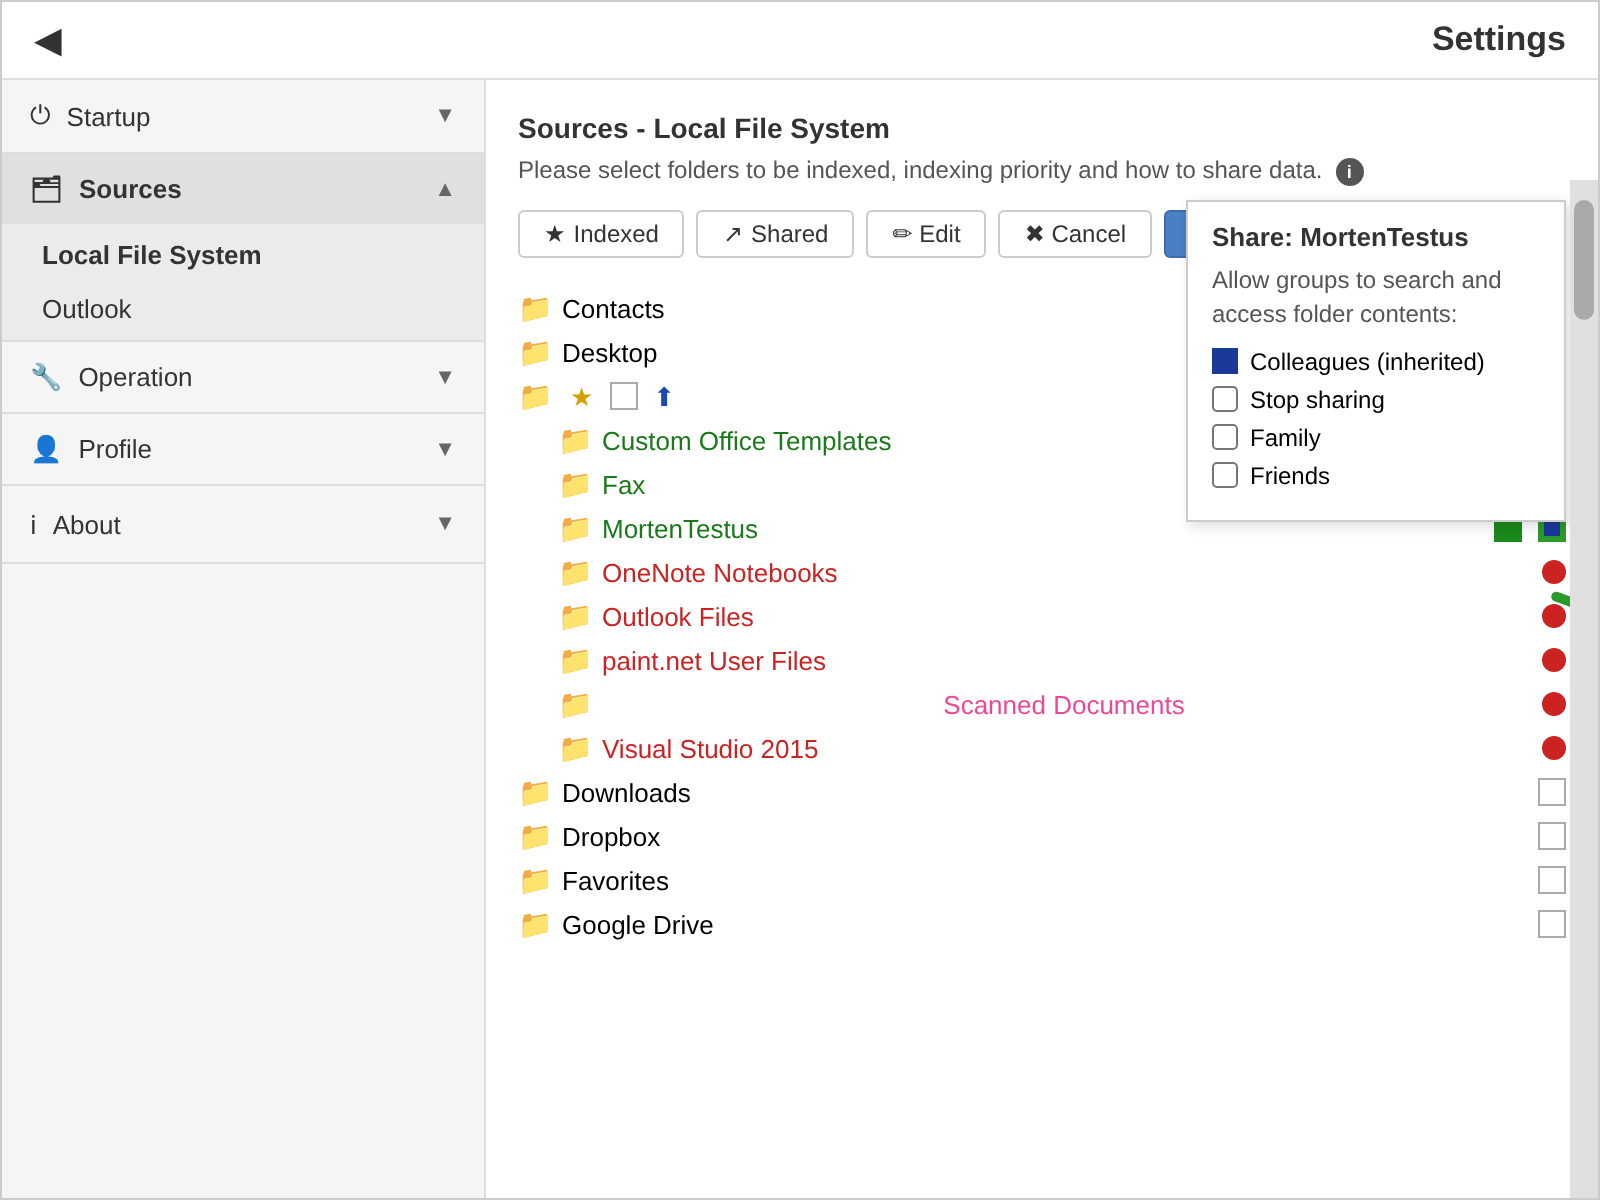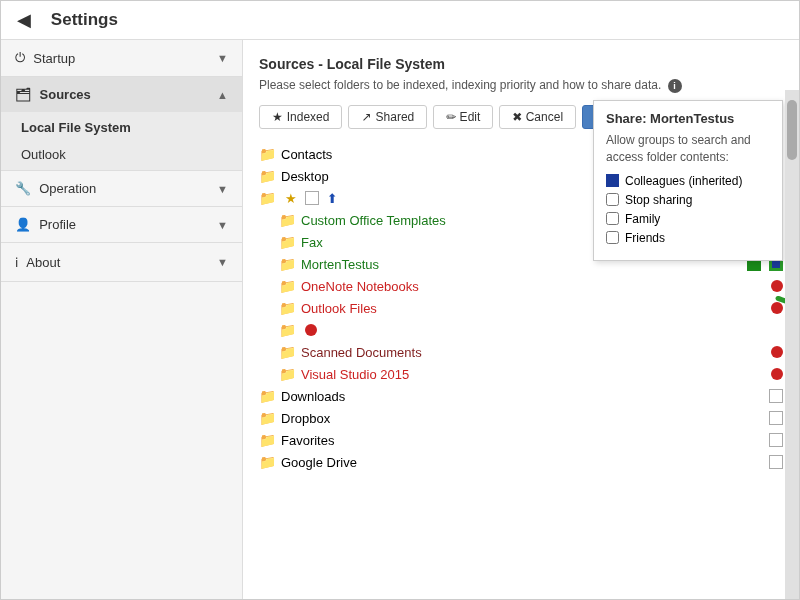--- a/index.html
+++ b/index.html
@@ -3,21 +3,21 @@
   <meta charset="utf-8">
   <style>
     * { box-sizing: border-box; margin: 0; padding: 0; }
     body { font-family: Arial, sans-serif; font-size: 13px; background: #f0f0f0; width: 800px; height: 600px; overflow: hidden; }
 
     .app-container { display: flex; flex-direction: column; width: 800px; height: 600px; background: #fff; border: 1px solid #ccc; }
 
     
     .header { display: flex; align-items: center; padding: 8px 16px; border-bottom: 1px solid #ddd; background: #fff; }
     .back-btn { font-size: 18px; cursor: pointer; margin-right: 20px; color: #333; }
-    .header-title { flex: 1; text-align: left; font-size: 17px; font-weight: bold; color: #333; }
+    .header-title { flex: 1; text-align: right; font-size: 17px; font-weight: bold; color: #333; }
 
     
     .main { display: flex; flex: 1; overflow: hidden; }
 
     
     .sidebar { width: 242px; background: #f5f5f5; border-right: 1px solid #ddd; overflow-y: auto; flex-shrink: 0; }
     .sidebar-section { border-bottom: 1px solid #ddd; }
     .sidebar-item { display: flex; align-items: center; justify-content: space-between; padding: 10px 14px; cursor: pointer; color: #333; }
     .sidebar-item.active { background: #e0e0e0; font-weight: bold; }
     .sidebar-item .item-label { display: flex; align-items: center; gap: 8px; }
@@ -215,26 +215,27 @@
         </div>
 
         <div class="file-row" style="padding-left:20px;">
           <span class="folder-icon red">📁</span>
           <span class="file-name link" style="color:#cc2222;">Outlook Files</span>
           <div class="dot-red"></div>
         </div>
 
         <div class="file-row" style="padding-left:20px;">
           <span class="folder-icon red">📁</span>
-          <div class="dot-red"></div>
-        </div>
-
-        <div class="file-row" style="padding-left:20px;">
-          <span class="folder-icon red">📁</span>
-          <span class="file-name link" style="color:#7f1d1d;">Scanned Documents</span>
+          <span class="file-name link" style="color:#cc2222;">paint.net User Files</span>
+          <div class="dot-red"></div>
+        </div>
+
+        <div class="file-row" style="padding-left:20px;">
+          <span class="folder-icon red">📁</span>
+          <span class="file-name link" style="color:#ec4899;text-align:center;">Scanned Documents</span>
           <div class="dot-red"></div>
         </div>
 
         <div class="file-row" style="padding-left:20px;">
           <span class="folder-icon red">📁</span>
           <span class="file-name link" style="color:#cc2222;">Visual Studio 2015</span>
           <div class="dot-red"></div>
         </div>
 
         <div class="file-row">

